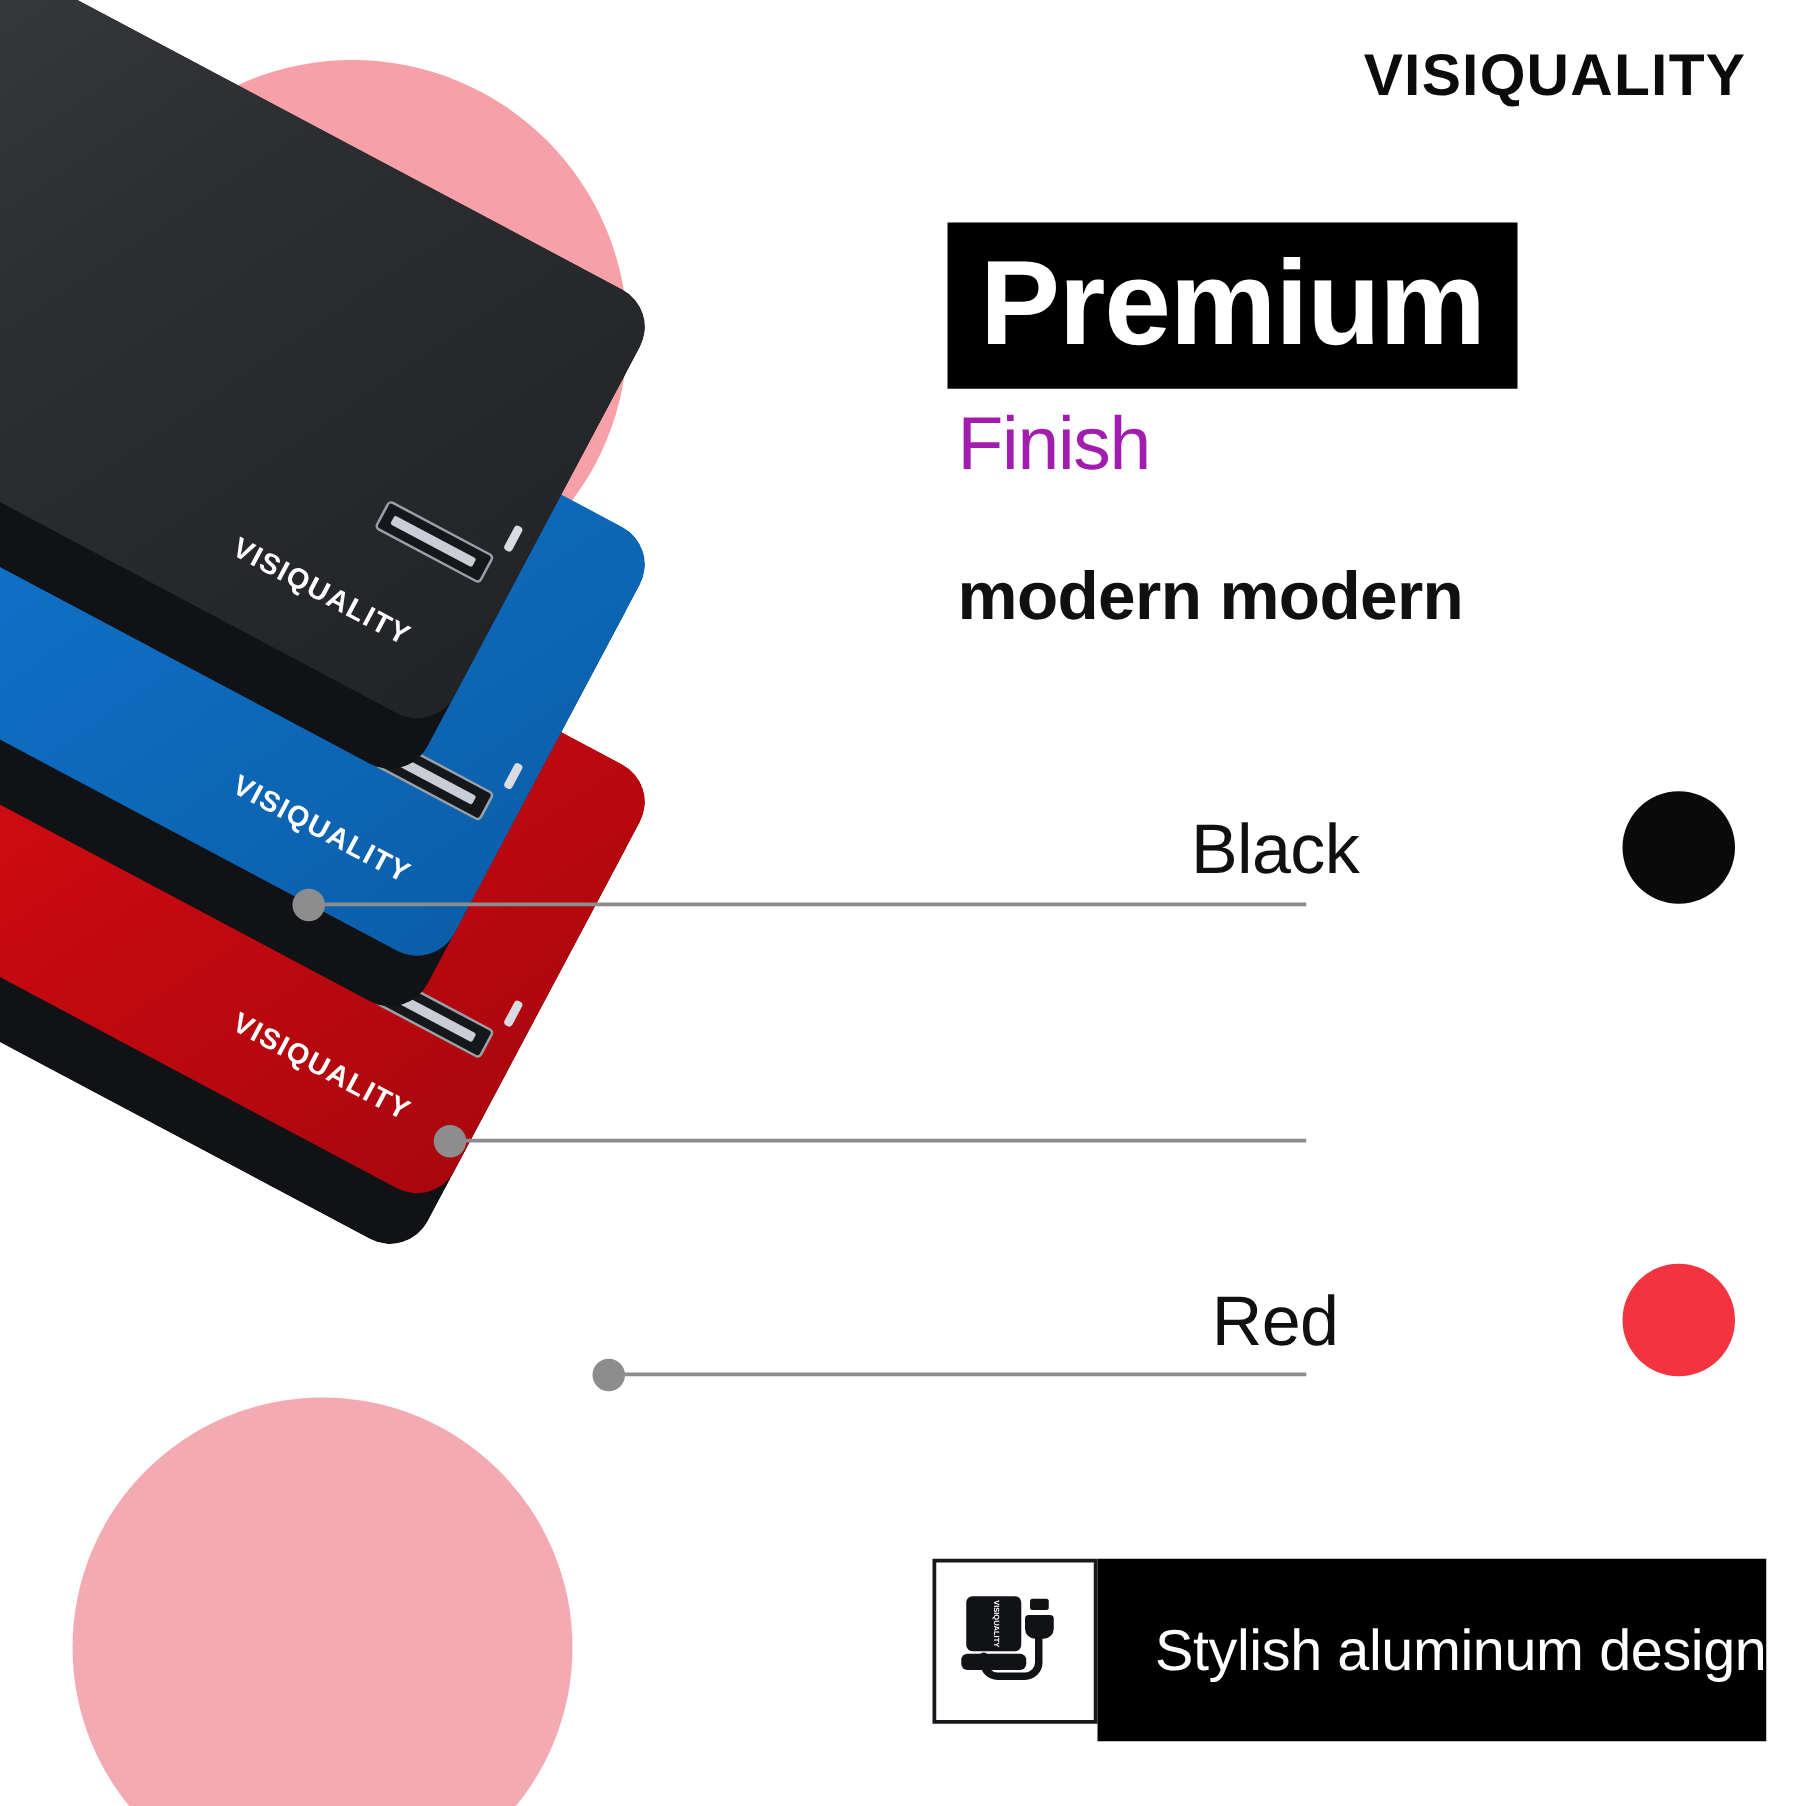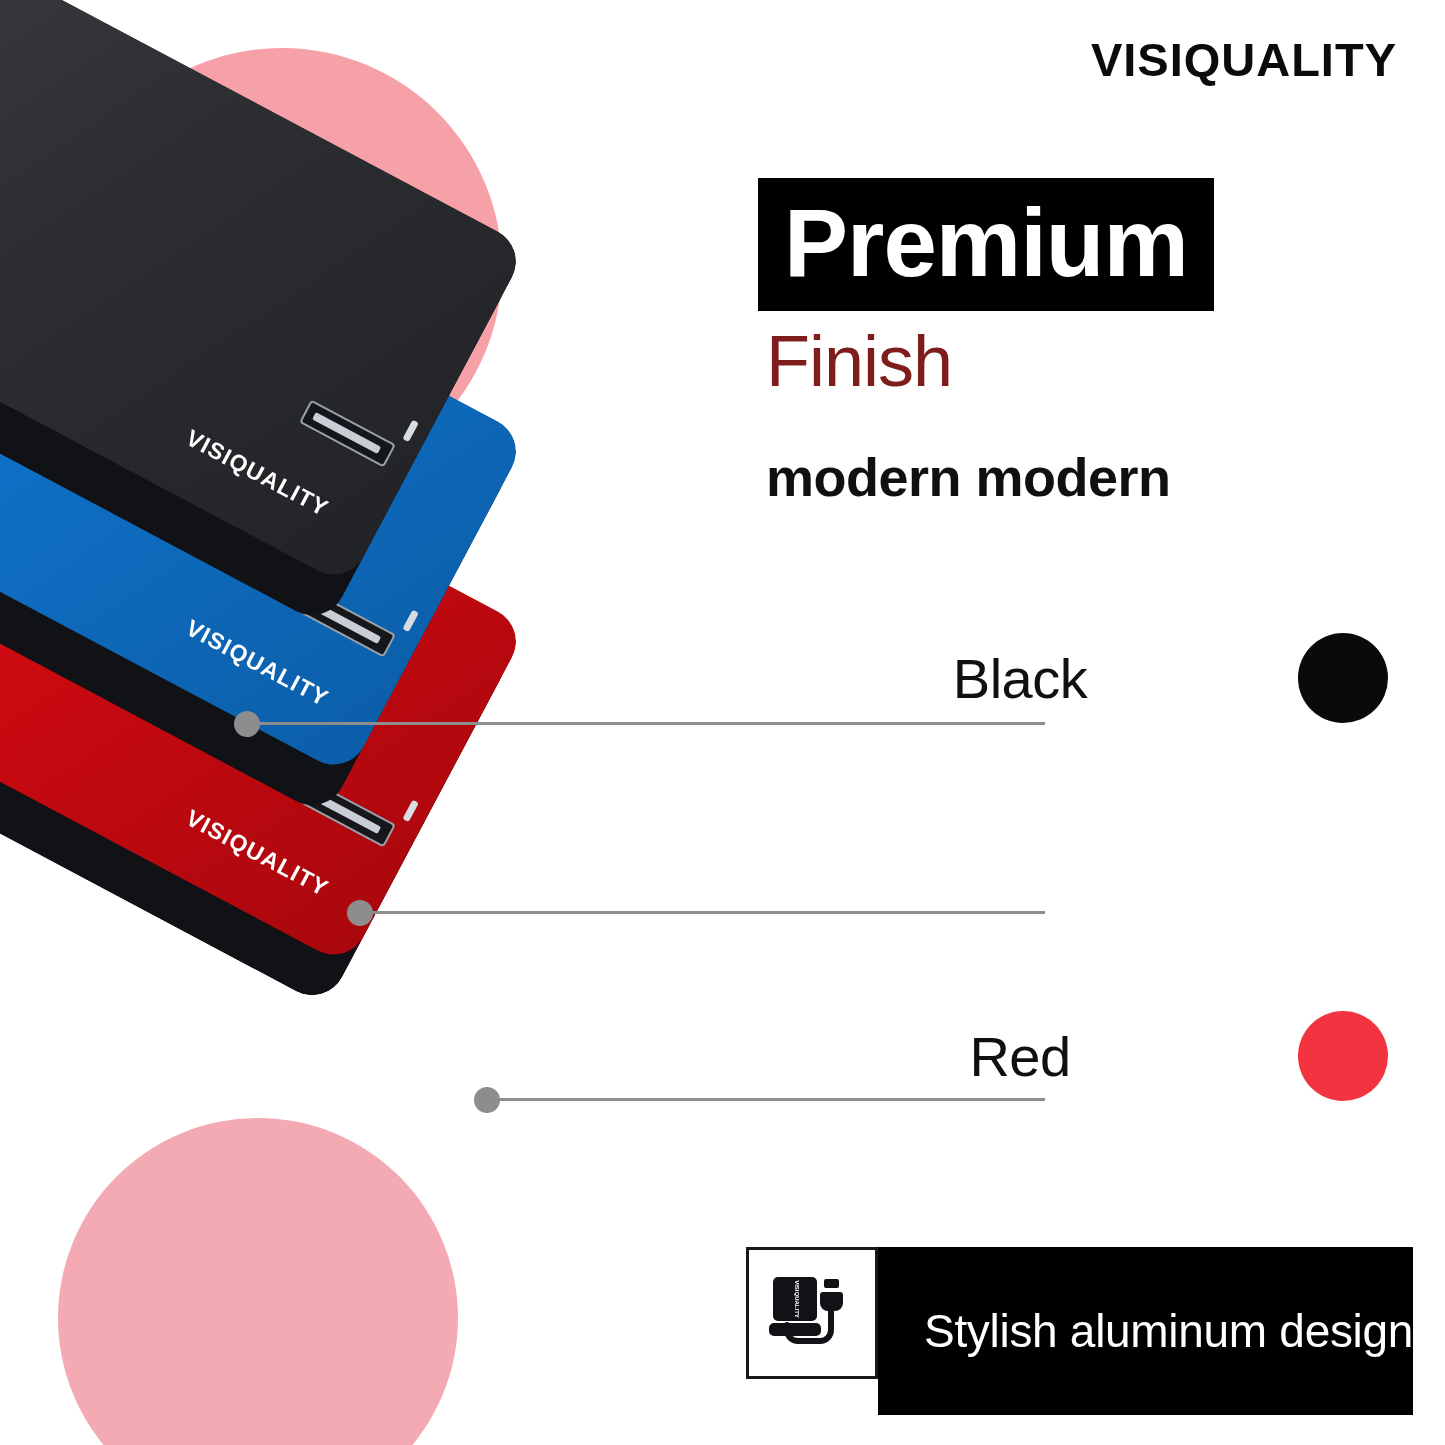--- a/index.html
+++ b/index.html
@@ -188,24 +188,24 @@
     font-size: 96px;
     font-weight: 700;
     line-height: 1.22;
     padding: 6px 26px 10px 26px;
     letter-spacing: -1px;
   }
   #headline-finish {
     display: block;
     margin-top: 12px;
     padding-left: 8px;
-    font-size: 72px;
+    font-size: 60px;
     font-weight: 300;
     line-height: 1.06;
-    color: #7f1d1d;
+    color: #a21caf;
     letter-spacing: -1px;
   }
 
   #subhead-block {
     position: absolute;
     left: 766px;
     top: 446px;
     z-index: 10;
     color: #101010;
   }
@@ -254,21 +254,21 @@
   #row-black { top: 628px; }
   #row-blue  { top: 818px; }
   #row-red   { top: 1006px; }
 
   
   #feature-bar {
     position: absolute;
     left: 746px;
     top: 1247px;
     width: 614px;
-    height: 168px;
+    height: 146px;
     display: flex;
     align-items: stretch;
     z-index: 10;
   }
   #feature-icon-tile {
     width: 132px;
     height: 132px;
     background: #ffffff;
     border: 3px solid #17181c;
     box-sizing: border-box;

